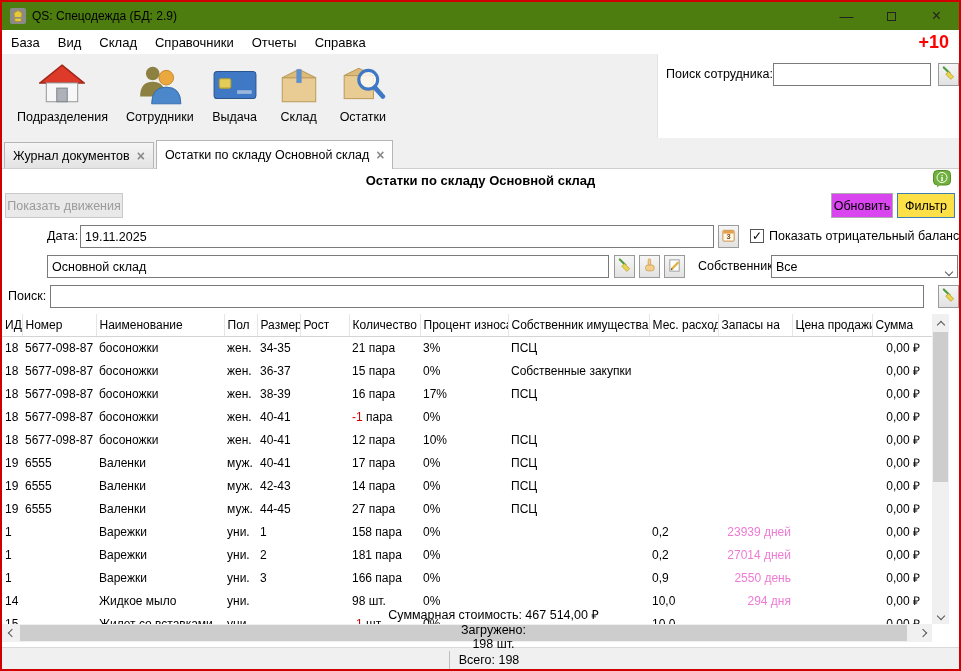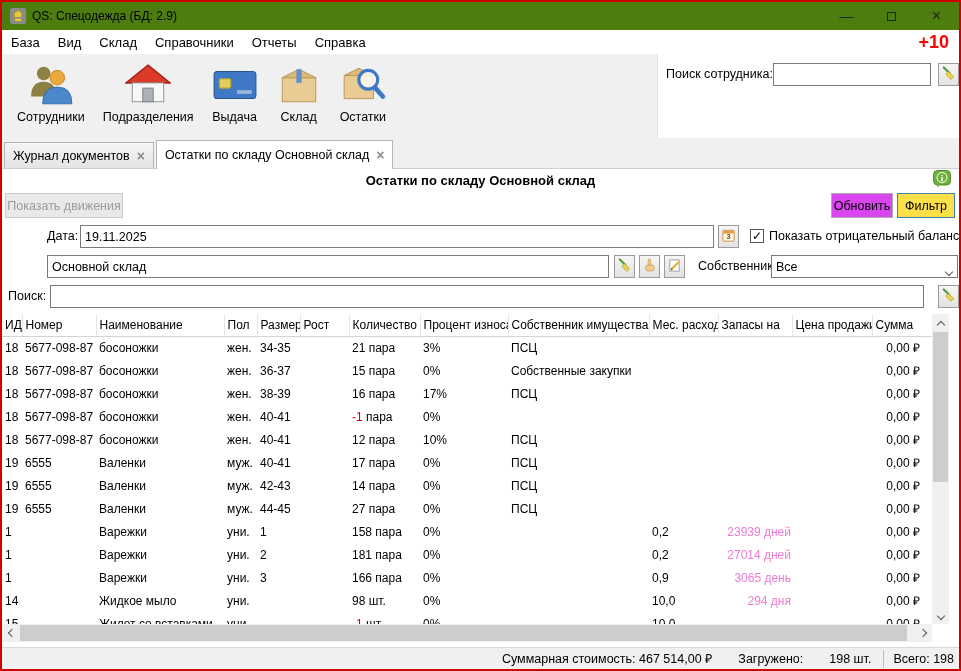--- a/index.html
+++ b/index.html
@@ -86,21 +86,21 @@
   
   .vscroll { position:absolute; left:930px; top:145px; width:17px; height:310px; background:#f0f0f0; }
   .vthumb { position:absolute; left:1px; top:18px; width:15px; height:150px; background:#cdcdcd; }
   .varr { position:absolute; left:0; width:17px; height:17px; display:flex; align-items:center; justify-content:center; }
   .varr.top { top:0; } .varr.bot { bottom:0; }
   .hscroll { position:absolute; left:0; top:455px; width:930px; height:18px; background:#f0f0f0; }
   .hthumb { position:absolute; left:18px; top:1px; width:887px; height:16px; background:#cdcdcd; }
   .harr { position:absolute; top:0; width:17px; height:18px; display:flex; align-items:center; justify-content:center; }
   .harr.l { left:0; } .harr.r { right:0; }
   
-  .statusbar { position:absolute; left:0; top:478px; width:957px; height:22px; background:#f0f0f0; border-top:1px solid #d9d9d9; display:flex; align-items:center; justify-content:flex-end; font-size:12.5px; }
+  .statusbar { position:absolute; left:0; top:478px; width:957px; height:22px; background:#f0f0f0; border-top:1px solid #d9d9d9; display:flex; align-items:center; justify-content:flex-end; font-size:12.5px;flex-direction:column; }
   .status-item { margin-left:26px; white-space:nowrap; }
   .status-total { border-left:1px solid #bdbdbd; padding:2px 5px 2px 9px; margin-left:12px; }
 </style>
 </head>
 <body>
 
 <div class="window">
 
   <div class="titlebar">
     <span class="app-icon"><svg viewBox="0 0 16 16" width="16" height="16">
@@ -127,34 +127,34 @@
         <span class="menu-item">Отчеты</span>
         <span class="menu-item">Справка</span>
       </div>
     <span class="plus10">+10</span>
   </div>
 
   <div class="toolbar">
     <div class="tool-buttons" id="toolbar-buttons">
         <div class="tool-btn">
           <span class="tool-icon"><svg viewBox="0 0 44 44">
+              <polygon points="22,3 43,20 1,20" fill="#dd3a2a" stroke="#a32618" stroke-width="1.5"></polygon>
+              <rect x="7" y="20" width="30" height="18" fill="#f7f7f7" stroke="#9a9a9a"></rect>
+              <rect x="17" y="25" width="10" height="13" fill="#aeb2b8" stroke="#7f848c"></rect>
+            </svg></span>
+          <span class="tool-label">Подразделения</span>
+        </div>
+        <div class="tool-btn">
+          <span class="tool-icon"><svg viewBox="0 0 44 44">
               <circle cx="15" cy="11" r="6.5" fill="#8c8141"></circle>
               <path d="M3,33 Q3,19 15,19 Q27,19 27,33 Z" fill="#8c8141"></path>
               <circle cx="28" cy="15" r="7" fill="#eaa83e" stroke="#c07f1f" stroke-width="0.8"></circle>
               <path d="M14,40 Q14,24 28,24 Q42,24 42,40 Z" fill="#4a87cb" stroke="#2f65a5" stroke-width="0.8"></path>
             </svg></span>
           <span class="tool-label">Сотрудники</span>
-        </div>
-        <div class="tool-btn">
-          <span class="tool-icon"><svg viewBox="0 0 44 44">
-              <polygon points="22,3 43,20 1,20" fill="#dd3a2a" stroke="#a32618" stroke-width="1.5"></polygon>
-              <rect x="7" y="20" width="30" height="18" fill="#f7f7f7" stroke="#9a9a9a"></rect>
-              <rect x="17" y="25" width="10" height="13" fill="#aeb2b8" stroke="#7f848c"></rect>
-            </svg></span>
-          <span class="tool-label">Подразделения</span>
         </div>
         <div class="tool-btn">
           <span class="tool-icon"><svg viewBox="0 0 44 44">
               <rect x="2" y="9" width="40" height="26" rx="3" fill="#3f79c6" stroke="#28558e"></rect>
               <rect x="7" y="16" width="11" height="9" rx="1.5" fill="#e3cd58" stroke="#b3a02e"></rect>
               <rect x="24" y="27" width="14" height="3.5" fill="#9ab8dd"></rect>
             </svg></span>
           <span class="tool-label">Выдача</span>
         </div>
         <div class="tool-btn">
@@ -448,21 +448,21 @@
               <td class="c0">1</td>
               <td class="c1"></td>
               <td class="c2">Варежки</td>
               <td class="c3">уни.</td>
               <td class="c4">3</td>
               <td class="c5"></td>
               <td class="c6">166 пара</td>
               <td class="c7">0%</td>
               <td class="c8"></td>
               <td class="c9">0,9</td>
-              <td class="c10">3065 день</td>
+              <td class="c10">2550 день</td>
               <td class="c11"></td>
               <td class="c12">0,00 ₽</td>
             </tr>
             <tr>
               <td class="c0">14</td>
               <td class="c1"></td>
               <td class="c2">Жидкое мыло</td>
               <td class="c3">уни.</td>
               <td class="c4"></td>
               <td class="c5"></td>

